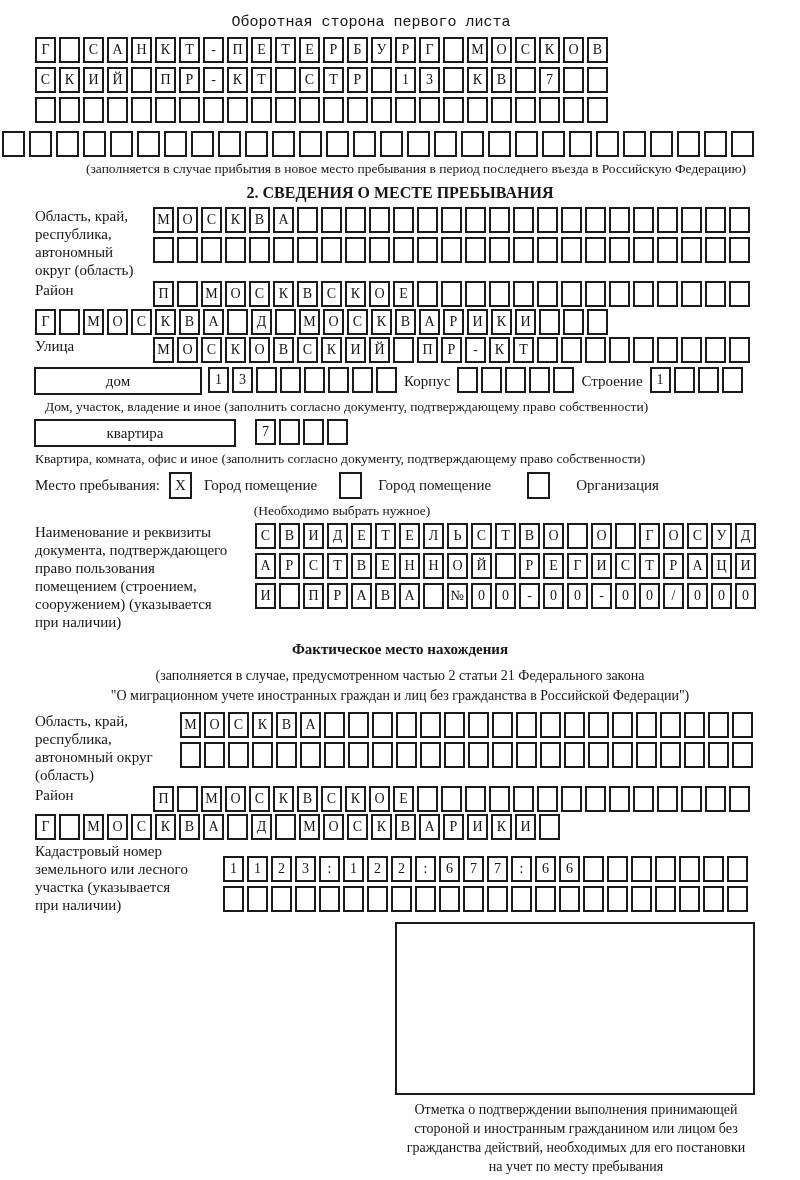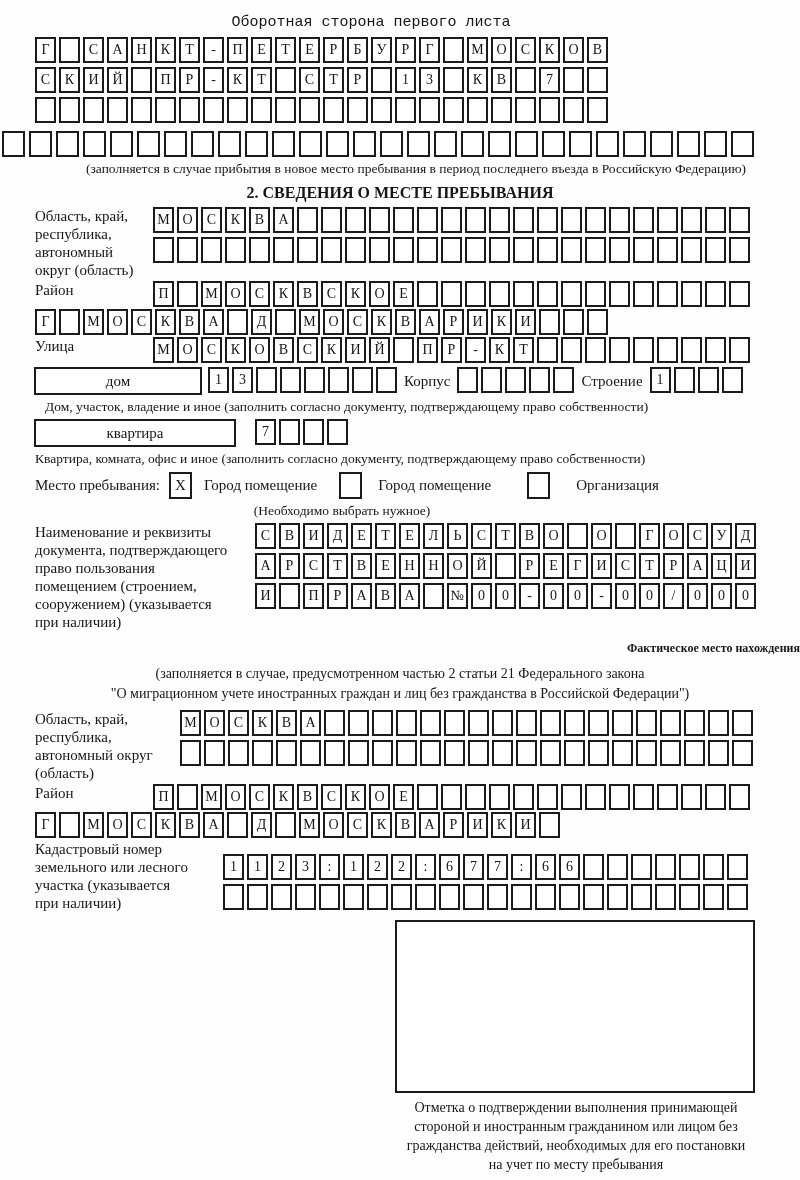--- a/index.html
+++ b/index.html
@@ -16,21 +16,21 @@
   .cell{
     box-sizing:border-box;flex:none;width:21px;height:26px;border:2px solid #1b1b1b;
     display:flex;align-items:center;justify-content:center;
     font-size:14px;line-height:1;background:#fff;
   }
   .cell.cw{width:23px;}
   .cells.wide{gap:4px;padding-left:2px;margin-top:4px;}
   .caption{font-size:13.5px;line-height:17px;margin-top:3px;}
   .caption.ctr{text-align:center;padding-left:32px;}
   .sec-title{text-align:center;font-weight:bold;font-size:16px;margin:7px 0 5px 0;}
-  .sub-title{text-align:right;font-weight:bold;font-size:12px;margin:10px 0 8px 0;}
+  .sub-title{text-align:center;font-weight:bold;font-size:15px;margin:10px 0 8px 0;}
   .sub-cap{text-align:center;font-size:14px;line-height:20px;white-space:pre-line;margin-bottom:6px;}
   .labelbox{
     box-sizing:border-box;height:28px;border:2px solid #1b1b1b;background:#fff;
     display:flex;align-items:center;justify-content:center;font-size:15px;flex:none;
   }
   .inline-lbl{flex:none;line-height:28px;padding:0 7px;}
   .checkbox{
     box-sizing:border-box;flex:none;width:23px;height:27px;border:2px solid #1b1b1b;background:#fff;
     display:flex;align-items:center;justify-content:center;font-size:15px;
   }

